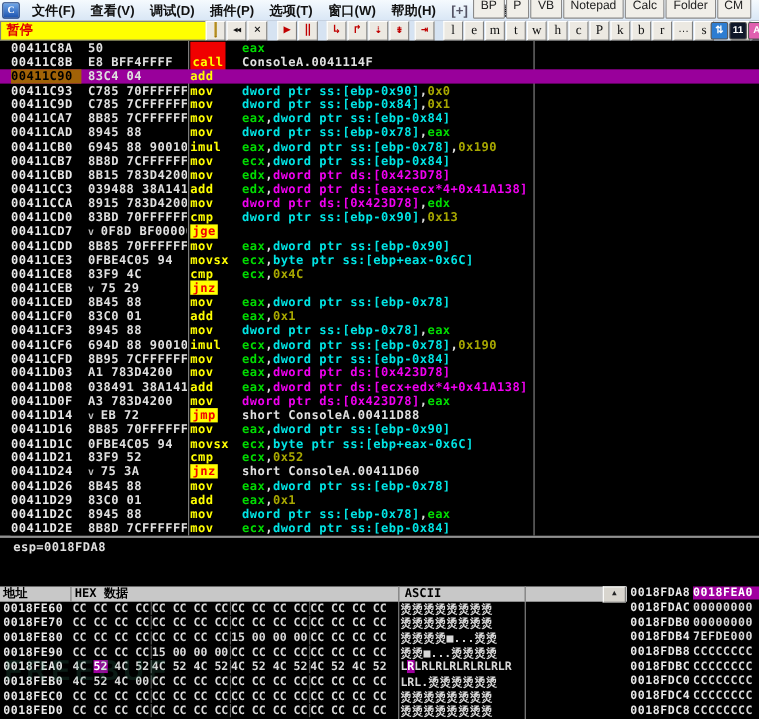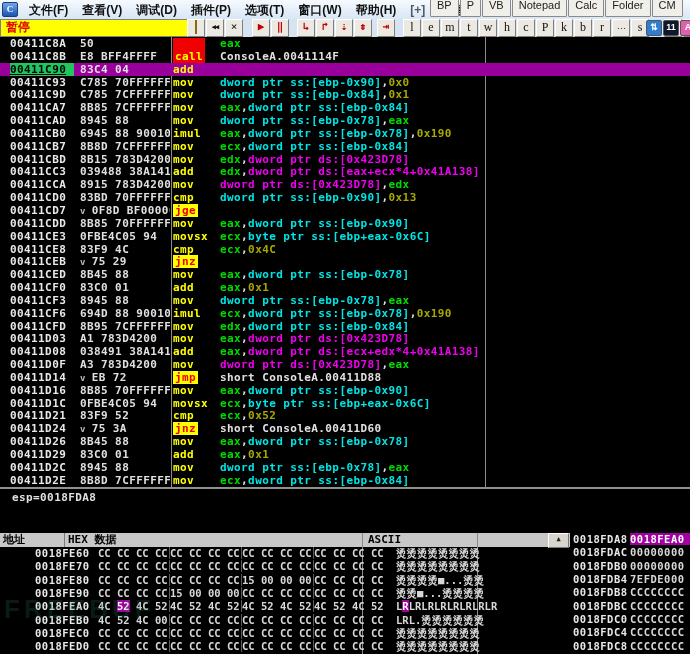--- a/index.html
+++ b/index.html
@@ -48,21 +48,21 @@
 
   
   #disasm{position:absolute;left:0;top:37px;width:690px;height:450px;background:#000;overflow:hidden;}
   #gutter{position:absolute;left:0;top:37px;width:9px;height:496px;background:#c8c8c8;
     border-right:1px solid #666;z-index:0;}
   .vdiv{position:absolute;top:0;width:1px;height:450px;background:#8a8a8a;z-index:1;}
   .drow{position:relative;height:12.85px;line-height:12.85px;width:690px;z-index:2;
     font:bold 11px "DejaVu Sans Mono",monospace;letter-spacing:0.4px;white-space:pre;}
   .drow.sel{background:#99009b;}
   .c-addr{position:absolute;left:10px;width:64px;color:#e8e8e8;}
-  .drow.sel .c-addr{background:#22c55e;color:#000;text-decoration:underline;}
+  .drow.sel .c-addr{background:#a16207;color:#000;}
   .c-bytes{position:absolute;left:80px;width:90px;color:#e0e0e0;overflow:hidden;}
   .jmark{color:#bdbdbd;font-size:9px;}
   .c-mn{position:absolute;left:173px;width:46px;}
   .mn-n{color:#ffff00;}
   .mn-p{color:#3535ff;}
   .mn-c{background:#f00000;color:#ffff00;padding:12px 2px;}
   .mn-j{background:#ffff00;color:#f00000;padding:0 2px;}
   .c-ops{position:absolute;left:220px;width:266px;overflow:hidden;}
   .op-g{color:#00dc00;}
   .op-s{color:#00e5e5;}
@@ -81,21 +81,21 @@
   #dumphead{position:absolute;left:0;top:0;width:570px;height:14px;background:#c8c8c8;color:#000;
     font:bold 11px "DejaVu Sans Mono",monospace;line-height:14px;}
   .hlab{position:absolute;top:0;}
   .hdiv{position:absolute;top:0;width:1px;height:14px;background:#7a7a7a;}
   #scrollup{position:absolute;left:548px;top:0;width:19px;height:13px;background:#d8d5ce;
     border:1px solid;border-color:#fff #777 #777 #fff;text-align:center;line-height:11px;
     font-size:7px;color:#222;}
   .bvdiv{position:absolute;top:0;width:1px;height:121px;background:#8a8a8a;z-index:1;}
   #dumprows{position:absolute;left:0;top:14px;width:568px;height:107px;overflow:hidden;z-index:2;}
   .mrow{position:relative;height:13.35px;line-height:13.35px;white-space:pre;
-    font:bold 10.5px "DejaVu Sans Mono",monospace;margin-left:32px;}
+    font:bold 10.5px "DejaVu Sans Mono",monospace;}
   .m-addr{position:absolute;left:3px;width:58px;color:#e8e8e8;letter-spacing:0.5px;}
   .m-grp{position:absolute;top:0;width:71px;color:#d8d8d8;border-right:1px solid #5a5a5a;overflow:hidden;}
   .m-grp.last{border-right:none;}
   .m-ascii{position:absolute;left:364px;width:110px;color:#d8d8d8;overflow:hidden;letter-spacing:0;}
   .hlb{background:#a000a0;color:#fff;}
   #stack{position:absolute;left:571px;top:0;width:119px;height:121px;background:#000;z-index:2;}
   .srow{position:relative;height:13.35px;line-height:13.35px;white-space:pre;
     font:bold 10.5px "DejaVu Sans Mono",monospace;}
   .s-addr{position:absolute;left:2px;width:56px;color:#e8e8e8;letter-spacing:0.5px;}
   .s-val{position:absolute;left:59px;width:60px;color:#d8d8d8;letter-spacing:0.5px;}

